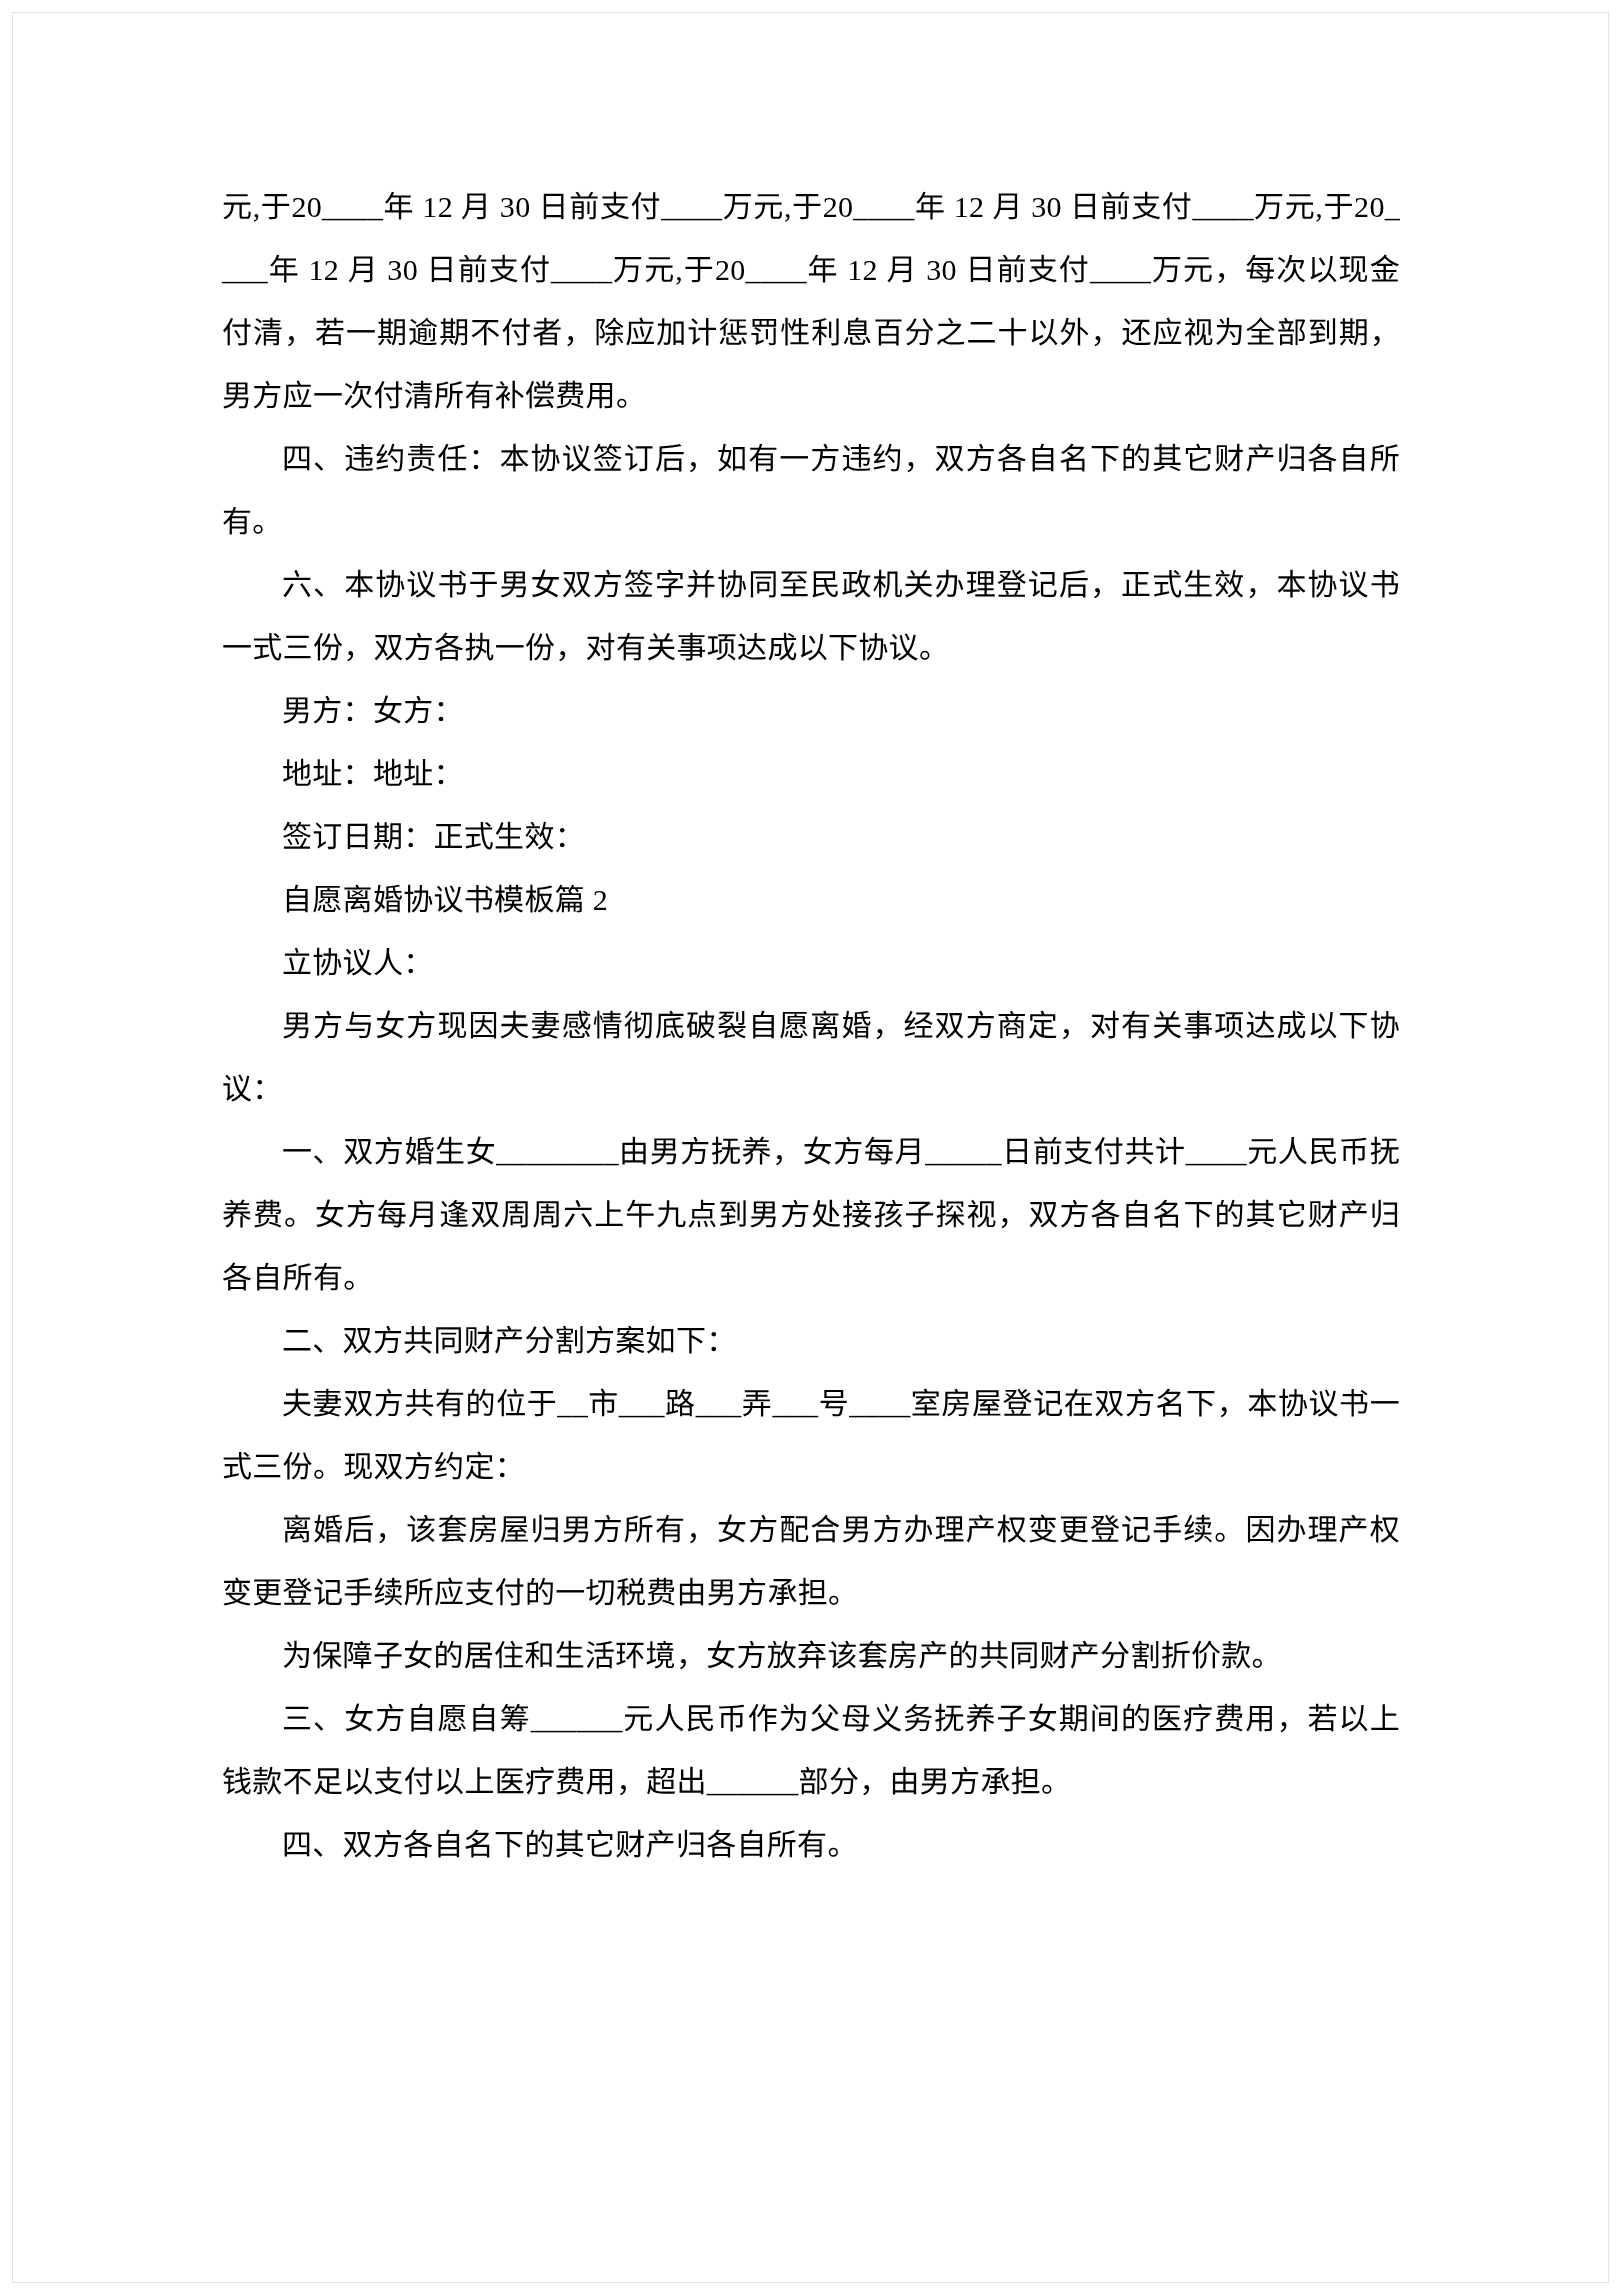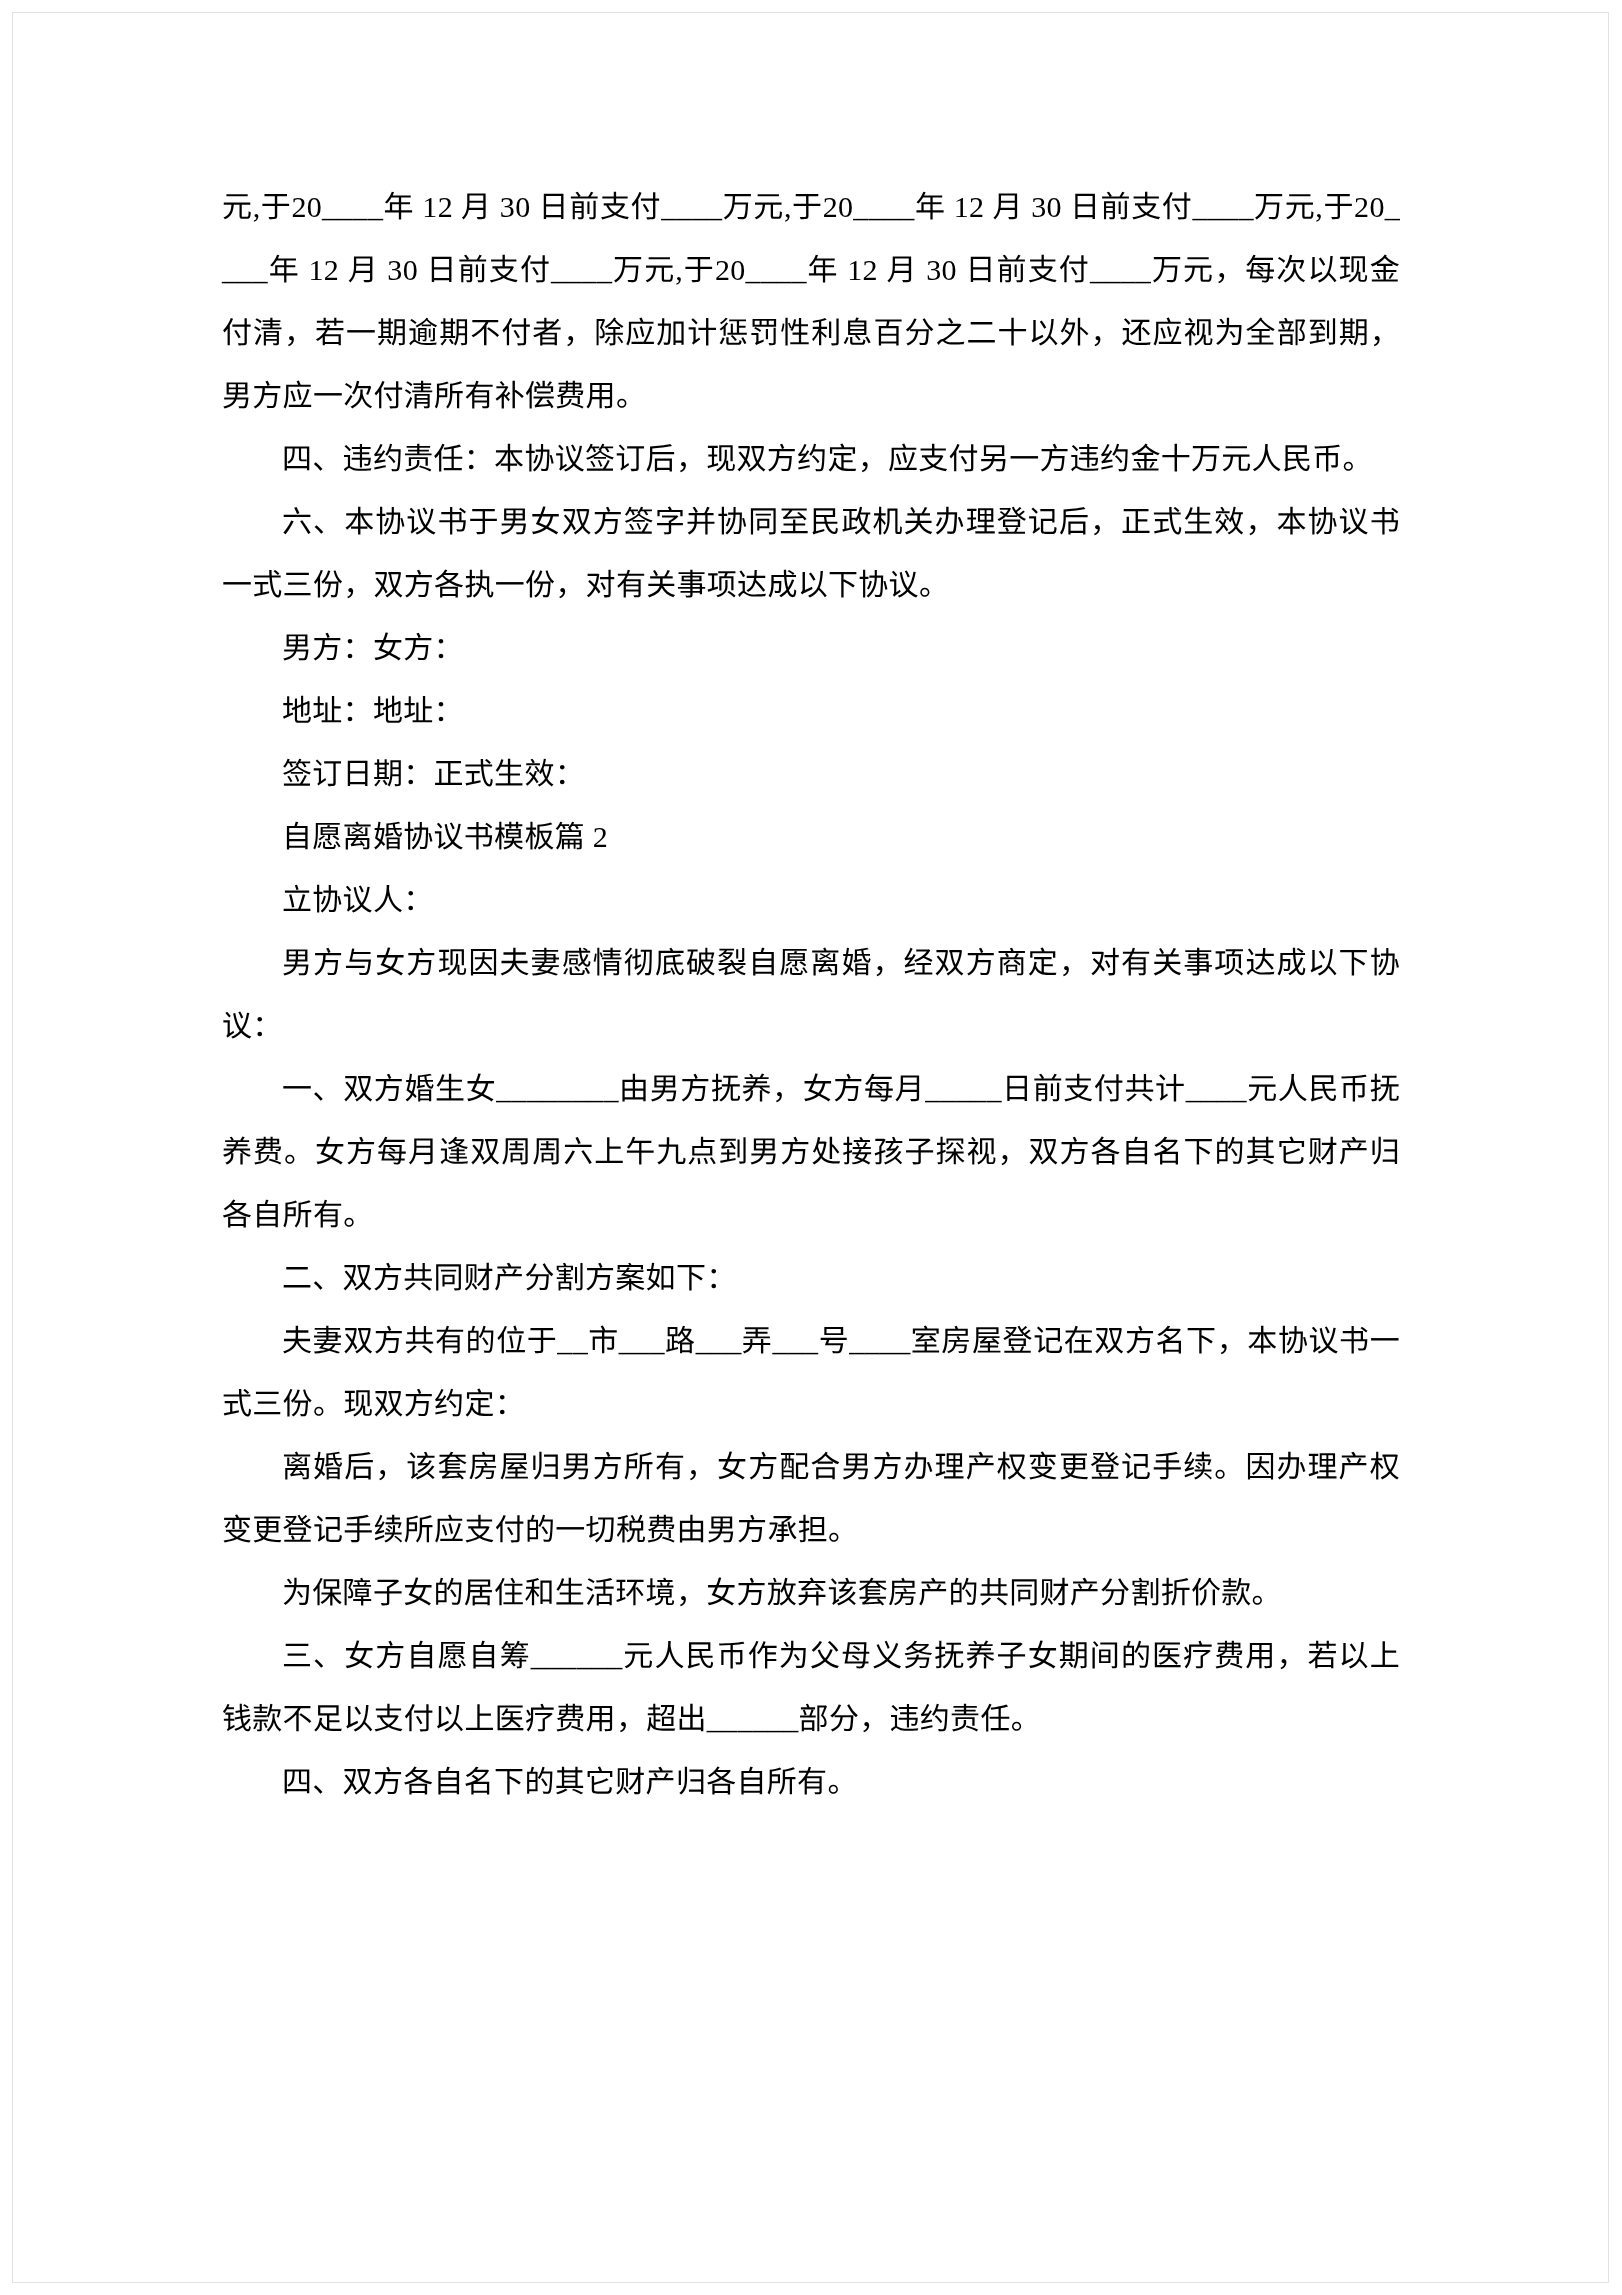--- a/index.html
+++ b/index.html
@@ -55,30 +55,30 @@
     text-indent: 0;
   }
 </style>
 </head>
 <body>
 
 <div class="page">
   <div class="page-frame"></div>
   <div class="content">
     <p class="noindent">元,于20____年 12 月 30 日前支付____万元,于20____年 12 月 30 日前支付____万元,于20____年 12 月 30 日前支付____万元,于20____年 12 月 30 日前支付____万元，每次以现金付清，若一期逾期不付者，除应加计惩罚性利息百分之二十以外，还应视为全部到期，男方应一次付清所有补偿费用。</p>
-    <p class="indent">四、违约责任：本协议签订后，现双方约定，应支付另一方违约金十万元人民币。</p>
+    <p class="indent">四、违约责任：本协议签订后，如有一方违约，双方各自名下的其它财产归各自所有。</p>
     <p class="indent">六、本协议书于男女双方签字并协同至民政机关办理登记后，正式生效，本协议书一式三份，双方各执一份，对有关事项达成以下协议。</p>
     <p class="indent">男方：女方：</p>
     <p class="indent">地址：地址：</p>
     <p class="indent">签订日期：正式生效：</p>
     <p class="indent">自愿离婚协议书模板篇 2</p>
     <p class="indent">立协议人：</p>
     <p class="indent">男方与女方现因夫妻感情彻底破裂自愿离婚，经双方商定，对有关事项达成以下协议：</p>
     <p class="indent">一、双方婚生女________由男方抚养，女方每月_____日前支付共计____元人民币抚养费。女方每月逢双周周六上午九点到男方处接孩子探视，双方各自名下的其它财产归各自所有。</p>
     <p class="indent">二、双方共同财产分割方案如下：</p>
     <p class="indent">夫妻双方共有的位于__市___路___弄___号____室房屋登记在双方名下，本协议书一式三份。现双方约定：</p>
     <p class="indent">离婚后，该套房屋归男方所有，女方配合男方办理产权变更登记手续。因办理产权变更登记手续所应支付的一切税费由男方承担。</p>
     <p class="indent">为保障子女的居住和生活环境，女方放弃该套房产的共同财产分割折价款。</p>
-    <p class="indent">三、女方自愿自筹______元人民币作为父母义务抚养子女期间的医疗费用，若以上钱款不足以支付以上医疗费用，超出______部分，违约责任。</p>
+    <p class="indent">三、女方自愿自筹______元人民币作为父母义务抚养子女期间的医疗费用，若以上钱款不足以支付以上医疗费用，超出______部分，由男方承担。</p>
     <p class="indent">四、双方各自名下的其它财产归各自所有。</p>
   </div>
 </div>
 
 
 </body></html>

